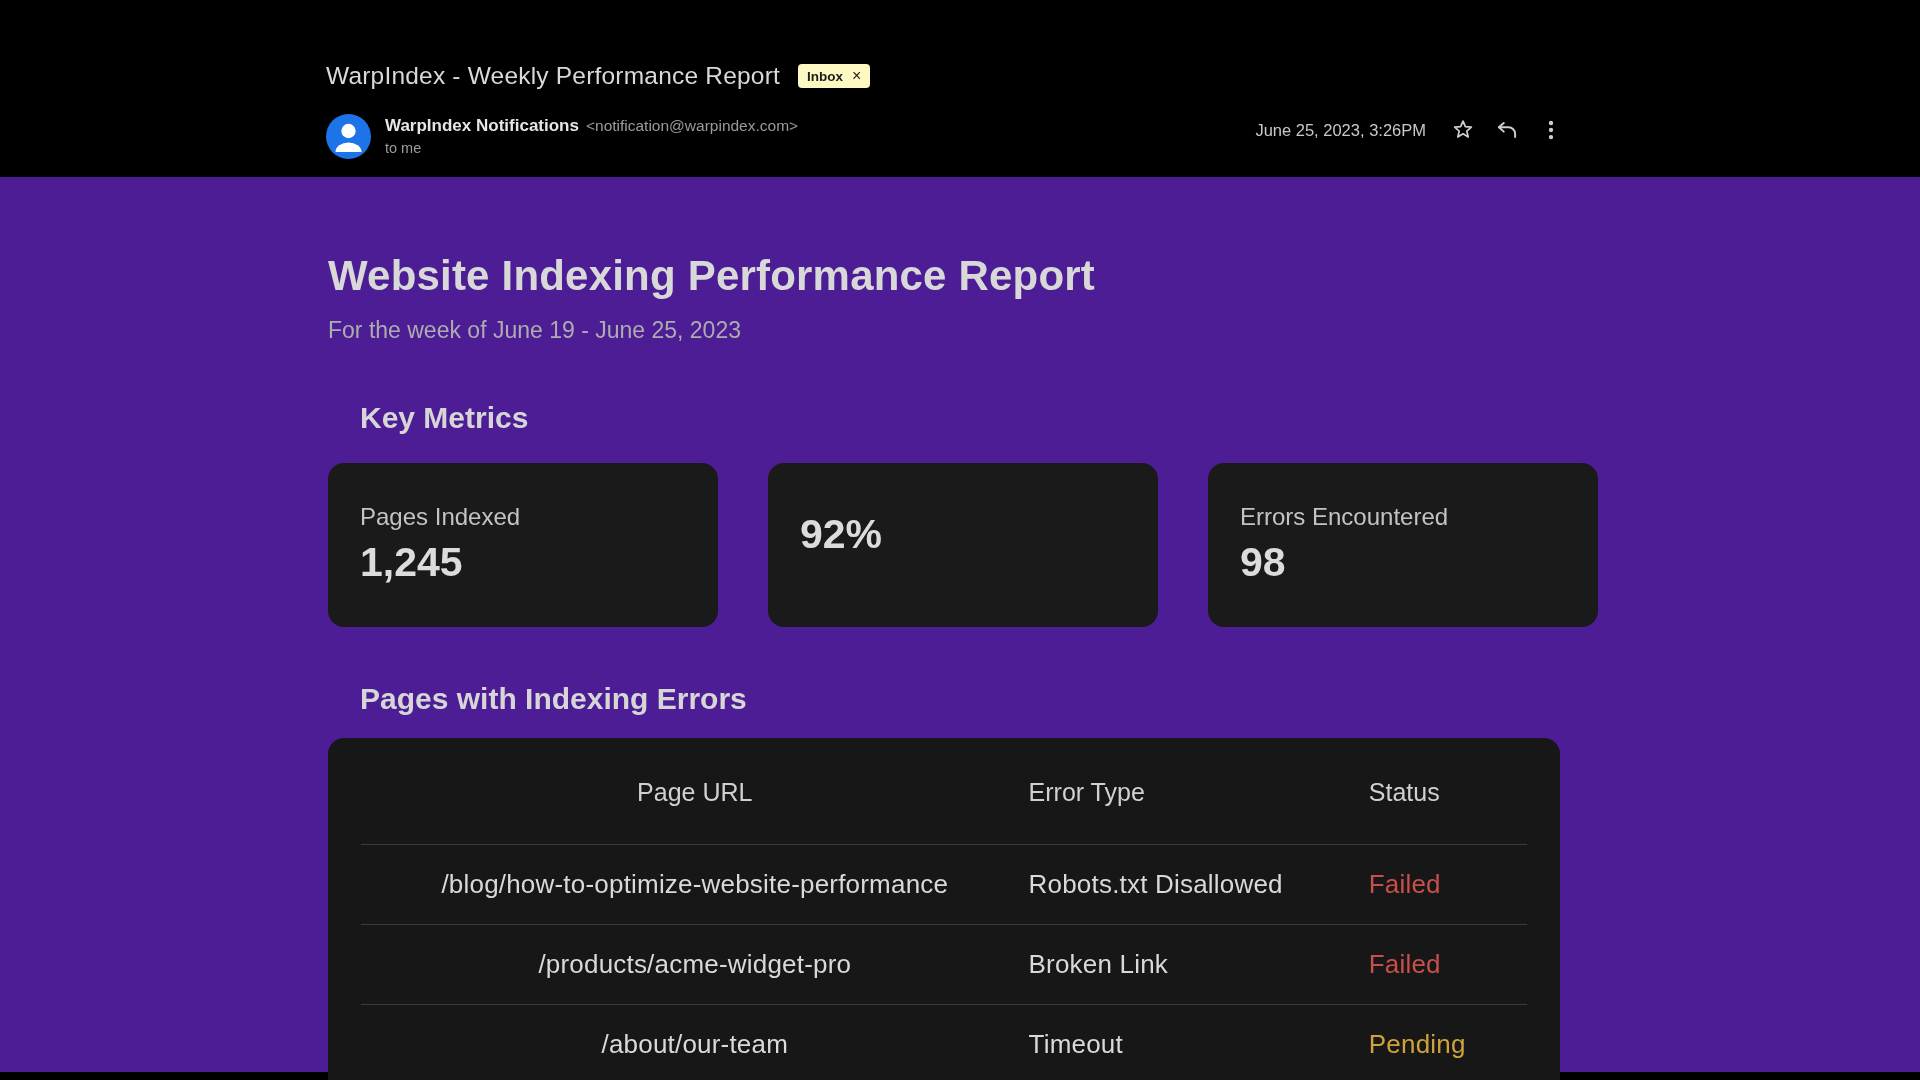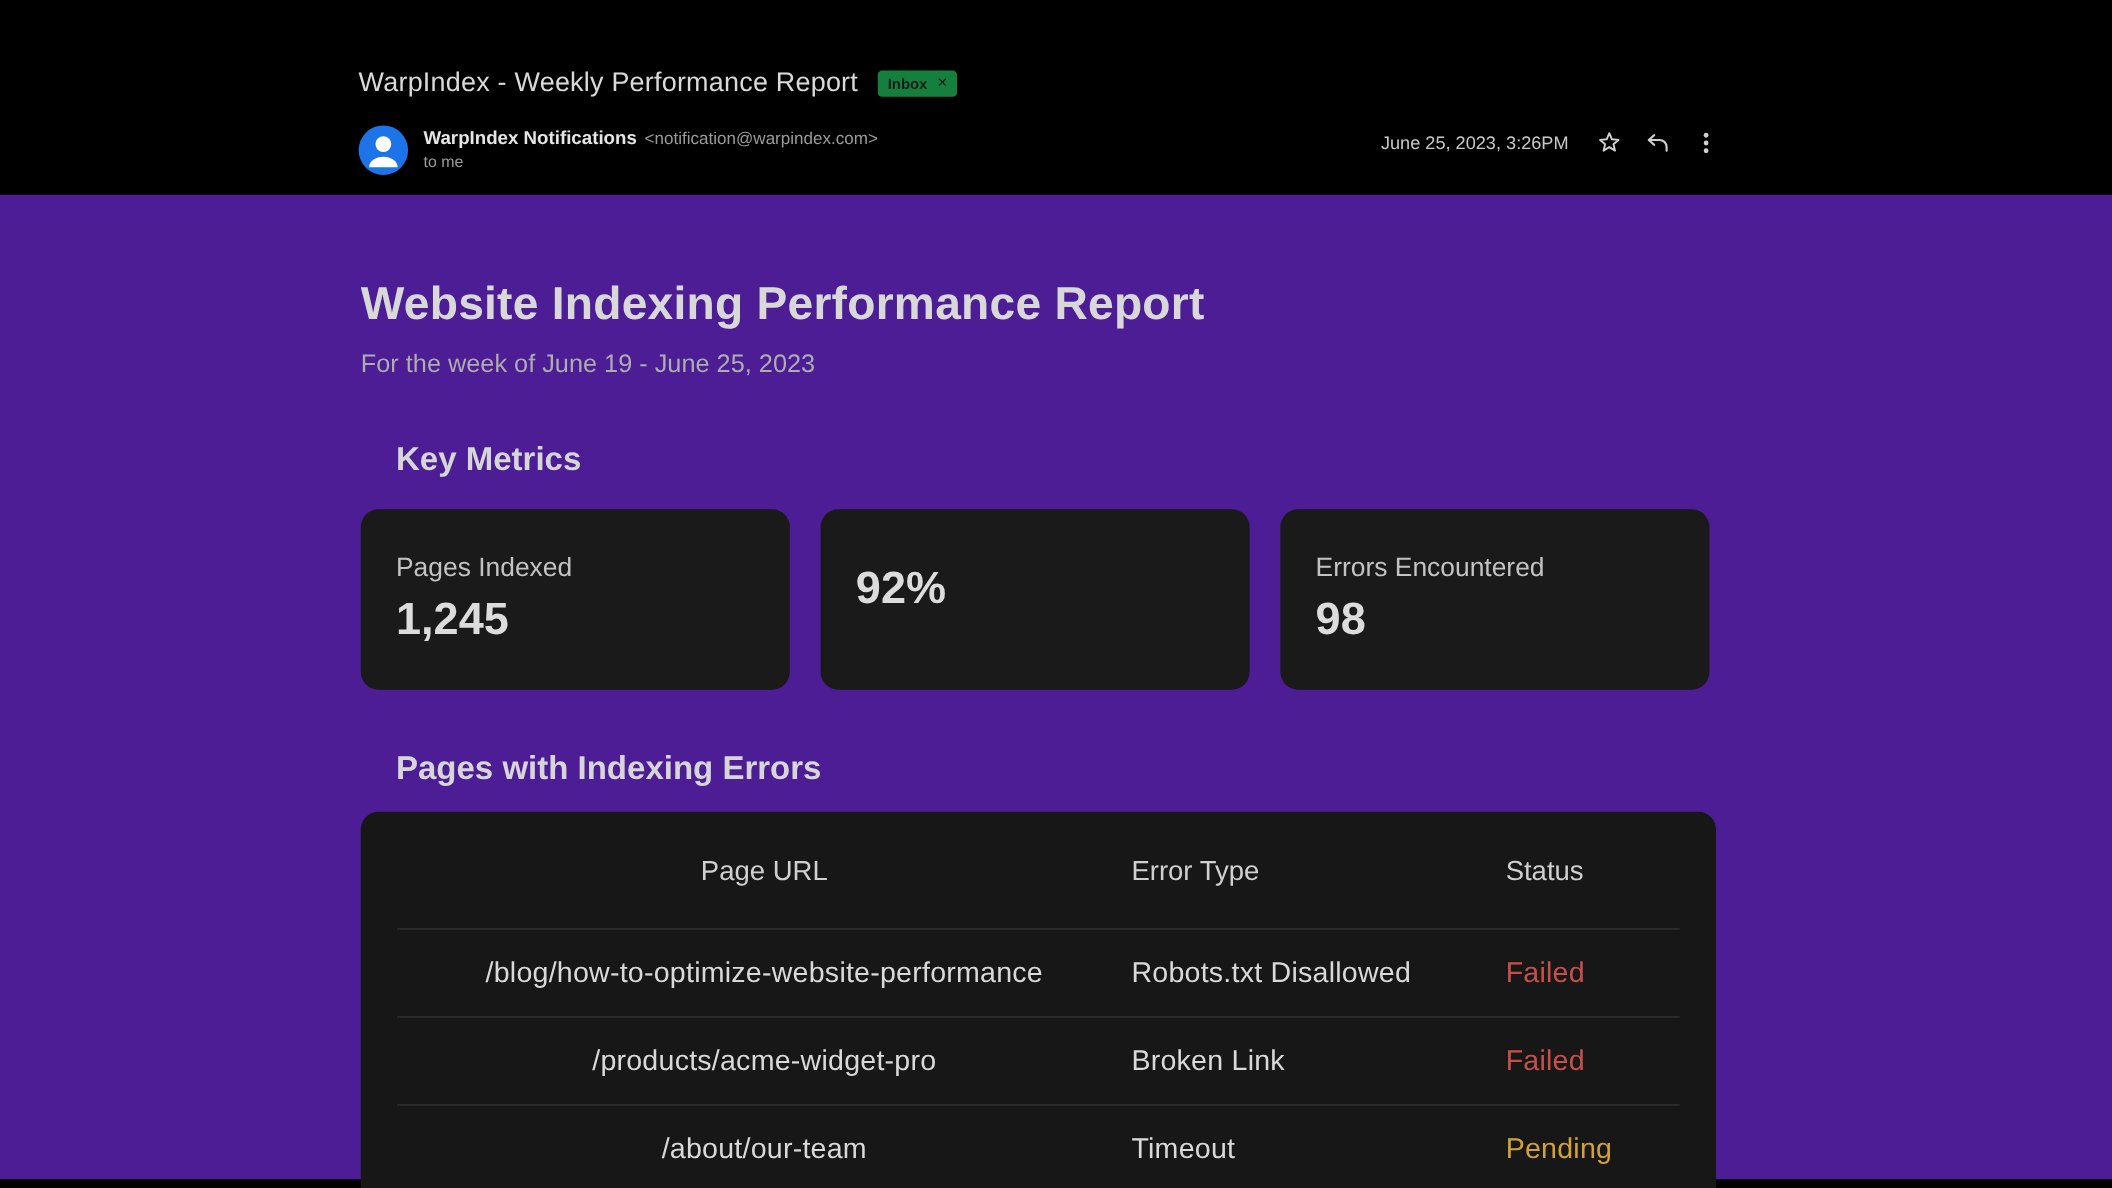--- a/index.html
+++ b/index.html
@@ -10,21 +10,21 @@
     -webkit-font-smoothing:antialiased;
   }
 
   
   .email-header { position:absolute; left:0; top:0; width:1920px; height:177px; background:#000; }
 
   .subject-row { position:absolute; left:326px; top:62px; display:flex; align-items:center; gap:18px; }
   .subject { font-size:24.5px; font-weight:400; color:#d9d9d9; letter-spacing:.2px; }
   .inbox-badge {
     display:flex; align-items:center; gap:9px;
-    background:#15803d; border-radius:4px; padding:4px 9px;
+    background:#fef9c3; border-radius:4px; padding:4px 9px;
     cursor:default;
   }
   .inbox-badge .lbl { font-size:13.5px; font-weight:700; color:#1c1c1c; }
   .inbox-badge .x   { font-size:16px; font-weight:400; color:#1c1c1c; line-height:1; cursor:pointer; }
 
   .sender-row { position:absolute; left:326px; top:114px; display:flex; align-items:flex-start; }
   .avatar {
     width:45px; height:45px; border-radius:50%; background:#1d73e8;
     display:flex; align-items:center; justify-content:center; overflow:hidden; flex:0 0 45px;
   }
@@ -41,21 +41,21 @@
   
   .email-body { position:absolute; left:0; top:177px; width:1920px; height:895px; background:#4c1d95; }
   .email-body > * { position:absolute; left:328px; }
 
   .report-title    { top:75px;  font-size:42px; font-weight:700; color:#d8d8d8; letter-spacing:.2px; }
   .report-subtitle { top:140px; font-size:23px; color:#adadad; }
   .section-heading { font-size:30px; font-weight:700; color:#d6d6d6;margin-left:32px; }
   .h-metrics { top:224px; }
   .h-errors  { top:505px; }
 
-  .metrics-row { top:286px; display:flex; gap:28px; }
+  .metrics-row { top:286px; display:flex; gap:50px; }
   .metric-card {
     width:390px; height:164px; background:#1a1a1a; border-radius:16px;
     padding:40px 32px 0 32px;
   }
   .metric-label { font-size:24px; color:#c3c3c3; }
   .metric-value { font-size:41px; font-weight:700; color:#dcdcdc; margin-top:8px; }
 
   .errors-table {
     top:561px; width:1232px; height:511px;
     background:#171717; border-radius:16px 16px 0 0;

